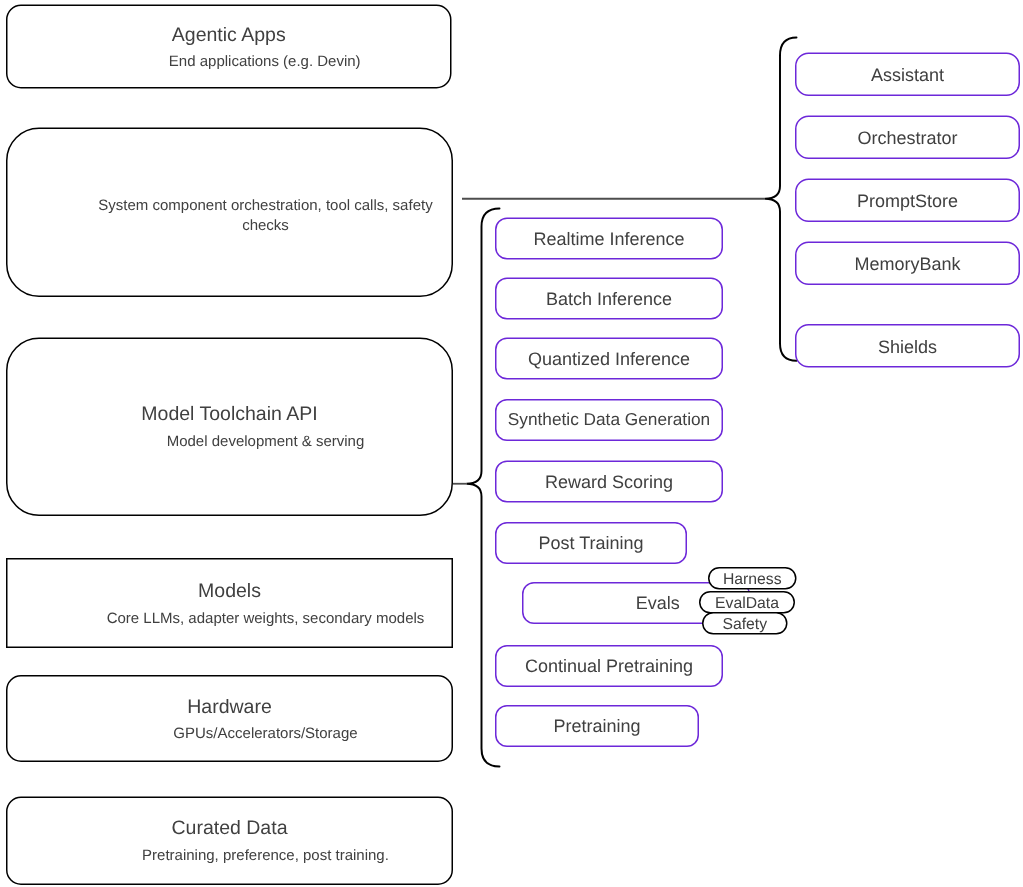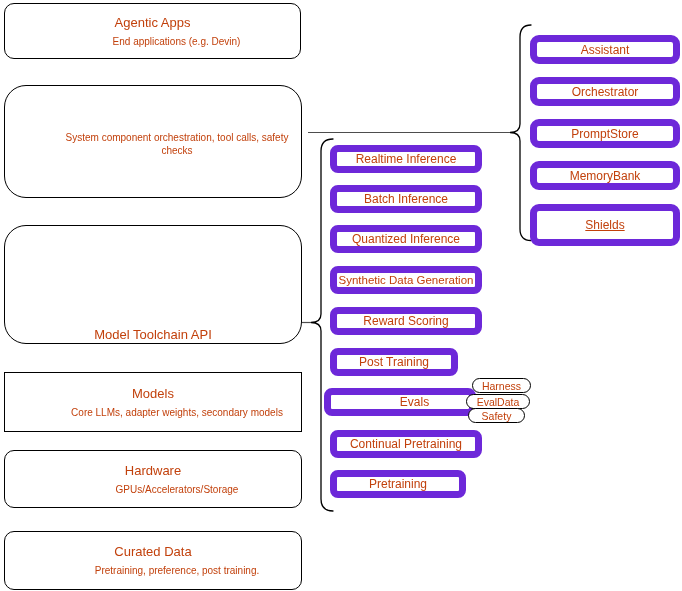--- a/index.html
+++ b/index.html
@@ -1,29 +1,29 @@
 <!DOCTYPE html>
 <html><head>
 <meta charset="utf-8">
 <style>
   html,body { margin:0; padding:0; background:#ffffff; }
   .canvas {
     position:relative; width:682px; height:591px; background:#ffffff;
-    font-family:"Liberation Sans", sans-serif; color:#c2410c; overflow:hidden;
+    font-family:"Liberation Sans", sans-serif; color:#404040; overflow:hidden;
   }
   .node {
     position:absolute; box-sizing:border-box; background:#fff;
     border:1px solid #000; display:flex; flex-direction:column;
     align-items:center; justify-content:center; text-align:center;
   }
   .node .t { font-size:13px; line-height:16px; }
   .node .s { font-size:10px; line-height:13px; margin-top:4px;margin-left:48px; }
   .item {
     position:absolute; box-sizing:border-box; background:#fff;
-    border:7px solid #6d28d9; border-radius:8px; display:flex;
+    border:1px solid #6d28d9; border-radius:8px; display:flex;
     align-items:center; justify-content:center; font-size:12px; white-space:nowrap;
   }
   .pill {
     position:absolute; box-sizing:border-box; background:#fff;
     border:1px solid #000; border-radius:8px; display:flex;
     align-items:center; justify-content:center; font-size:10.5px; white-space:nowrap;
   }
   svg.wires { position:absolute; left:0; top:0; width:682px; height:591px; pointer-events:none; }
 </style>
 </head>
@@ -44,22 +44,23 @@
 
   <div class="node" style="left:4px; top:3px; width:297px; height:56px; border-radius:10px;">
     <div class="t">Agentic Apps</div>
     <div class="s">End applications (e.g. Devin)</div>
   </div>
 
   <div class="node" style="left:4px; top:85px; width:298px; height:113px; border-radius:22px;">
     <div class="s">System component orchestration, tool calls, safety checks</div>
   </div>
 
-  <div class="node" style="left:4px; top:225px; width:298px; height:119px; border-radius:22px;justify-content:flex-end;">
+  <div class="node" style="left:4px; top:225px; width:298px; height:119px; border-radius:22px;">
     <div class="t">Model Toolchain API</div>
+    <div class="s">Model development &amp; serving</div>
   </div>
 
   <div class="node" style="left:4px; top:372px; width:298px; height:60px; border-radius:0;">
     <div class="t">Models</div>
     <div class="s">Core LLMs, adapter weights, secondary models</div>
   </div>
 
   <div class="node" style="left:4px; top:450px; width:298px; height:58px; border-radius:10px;">
     <div class="t">Hardware</div>
     <div class="s">GPUs/Accelerators/Storage</div>
@@ -69,27 +70,27 @@
     <div class="t">Curated Data</div>
     <div class="s">Pretraining, preference, post training.</div>
   </div>
 
   <div class="item" style="left:330px; top:145px; width:152px; height:28px;">Realtime Inference</div>
   <div class="item" style="left:330px; top:185px; width:152px; height:28px;">Batch Inference</div>
   <div class="item" style="left:330px; top:225px; width:152px; height:28px;">Quantized Inference</div>
   <div class="item" style="left:330px; top:266px; width:152px; height:28px; font-size:11.5px;">Synthetic Data Generation</div>
   <div class="item" style="left:330px; top:307px; width:152px; height:28px;">Reward Scoring</div>
   <div class="item" style="left:330px; top:348px; width:128px; height:28px;">Post Training</div>
-  <div class="item" style="left:324px; top:388px; width:152px; height:28px;padding-left:29px;">Evals</div>
+  <div class="item" style="left:348px; top:388px; width:152px; height:28px;padding-left:29px;">Evals</div>
   <div class="item" style="left:330px; top:430px; width:152px; height:28px;">Continual Pretraining</div>
   <div class="item" style="left:330px; top:470px; width:136px; height:28px;">Pretraining</div>
 
   <div class="pill" style="left:472px; top:378px; width:59px; height:15px;">Harness</div>
   <div class="pill" style="left:466px; top:394px; width:64px; height:15px;">EvalData</div>
   <div class="pill" style="left:468px; top:408px; width:57px; height:15px;">Safety</div>
 
   <div class="item" style="left:530px; top:35px; width:150px; height:29px; border-radius:9px;">Assistant</div>
   <div class="item" style="left:530px; top:77px; width:150px; height:29px; border-radius:9px;">Orchestrator</div>
   <div class="item" style="left:530px; top:119px; width:150px; height:29px; border-radius:9px;">PromptStore</div>
   <div class="item" style="left:530px; top:161px; width:150px; height:29px; border-radius:9px;">MemoryBank</div>
-  <div class="item" style="left:530px; top:204px; width:150px; height:42px; border-radius:9px;text-decoration:underline;">Shields</div>
+  <div class="item" style="left:530px; top:216px; width:150px; height:29px; border-radius:9px;">Shields</div>
 
 </div>
 
 </body></html>

